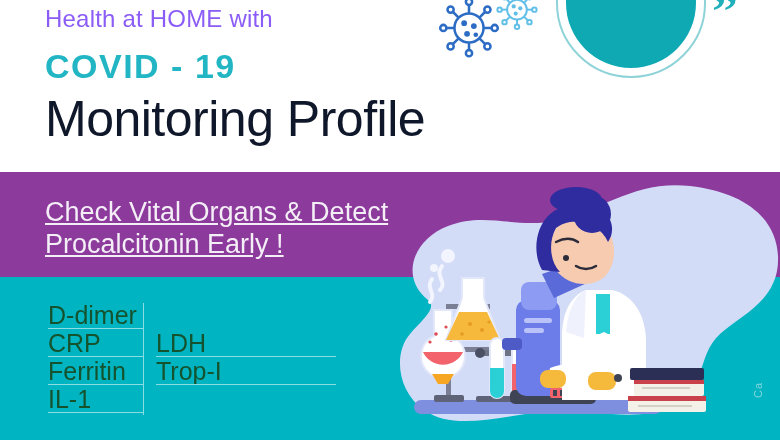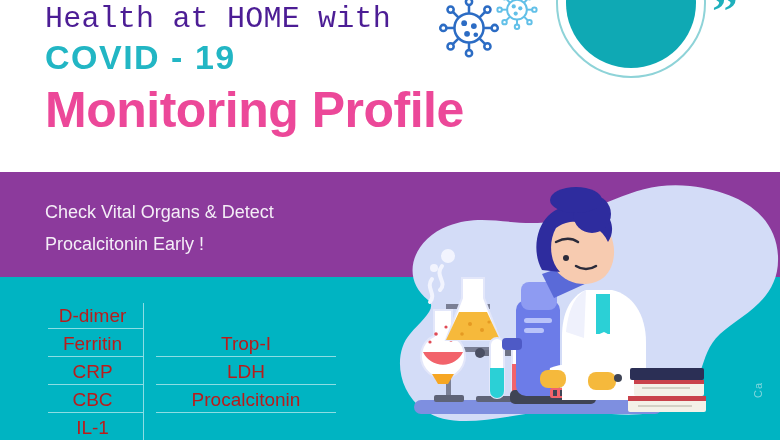--- a/index.html
+++ b/index.html
@@ -11,29 +11,29 @@
   }
   .poster{position:relative;width:780px;height:440px;overflow:hidden;background:#ffffff;}
 
   
   .band-purple{position:absolute;left:0;top:172px;width:780px;height:105px;background:#8C3A9C;}
   .band-teal{position:absolute;left:0;top:277px;width:780px;height:163px;background:#00B4C2;}
 
   
   .hdr{position:absolute;left:45px;top:2px;width:660px;z-index:6;}
   .hdr-line1{
-    font-size:30px;font-weight:400;color:#4c1d95;letter-spacing:.2px;
-    line-height:34px;white-space:nowrap;font-family:Liberation Mono, monospace;
+    font-size:24px;font-weight:400;color:#8b5cf6;letter-spacing:.2px;
+    line-height:34px;white-space:nowrap;
   }
   .hdr-line2{
     font-size:34px;font-weight:700;color:#22B6C4;letter-spacing:1.5px;
-    line-height:42px;margin-top:0;white-space:nowrap;
+    line-height:42px;margin-top:9px;white-space:nowrap;
   }
   .hdr-line3{
-    font-size:50px;font-weight:700;color:#ec4899;letter-spacing:-0.5px;
+    font-size:50px;font-weight:400;color:#0f172a;letter-spacing:-0.5px;
     line-height:60px;margin-top:2px;white-space:nowrap;
   }
 
   
   .decor-circle{
     position:absolute;left:566px;top:-62px;width:130px;height:130px;
     border-radius:50%;background:#0FA9B4;z-index:2;
   }
   .decor-ring{
     position:absolute;left:556px;top:-72px;width:146px;height:146px;
@@ -43,33 +43,33 @@
     position:absolute;left:712px;top:-14px;z-index:4;
     color:#1FB0BC;font-size:52px;font-weight:700;line-height:52px;
     font-family:"Liberation Serif","DejaVu Serif",serif;
   }
   .virus-a{position:absolute;left:438px;top:-4px;z-index:3;}
   .virus-b{position:absolute;left:496px;top:-12px;z-index:3;}
 
   
   .sub{position:absolute;left:45px;top:196px;z-index:7;}
   .sub-line{
-    font-size:18px;color:#f4eef7;font-weight:400;line-height:32px;white-space:nowrap;
+    font-size:27px;color:#f4eef7;font-weight:400;line-height:32px;white-space:nowrap;text-decoration:underline;
   }
 
   
   .art{position:absolute;left:390px;top:182px;width:390px;height:258px;z-index:5;}
 
   
   .tests{position:absolute;left:48px;top:303px;width:300px;z-index:7;}
   .test-row{display:flex;height:28px;align-items:flex-start;}
   .test-cell{
-    font-size:19px;color:#b91c1c;font-weight:400;line-height:25px;
+    font-size:25px;color:#14532d;font-weight:400;line-height:25px;
     border-bottom:1px solid rgba(255,255,255,.55);
-    height:26px;box-sizing:border-box;white-space:nowrap;overflow:hidden;text-align:center;
+    height:26px;box-sizing:border-box;white-space:nowrap;overflow:hidden;
   }
   .test-c1{width:95px;padding-right:6px;}
   .test-sep{width:1px;background:rgba(255,255,255,.55);height:28px;margin-right:12px;}
   .test-c2{width:180px;}
 
   
   .watermark{
     position:absolute;left:752px;top:398px;z-index:9;
     transform:rotate(-90deg);transform-origin:left top;
     font-size:11px;color:#7fd6dd;letter-spacing:1px;white-space:nowrap;
@@ -256,35 +256,30 @@
       </g>
     </svg>
   </div>
 
   <div class="tests">
     <div class="test-row">
       <div class="test-cell test-c1">D-dimer</div>
       <div class="test-sep"></div>
     </div>
     <div class="test-row">
+      <div class="test-cell test-c1">CRP</div>
+      <div class="test-sep"></div>
+      <div class="test-cell test-c2">LDH</div>
+    </div>
+    <div class="test-row">
       <div class="test-cell test-c1">Ferritin</div>
       <div class="test-sep"></div>
       <div class="test-cell test-c2">Trop-I</div>
     </div>
     <div class="test-row">
-      <div class="test-cell test-c1">CRP</div>
-      <div class="test-sep"></div>
-      <div class="test-cell test-c2">LDH</div>
-    </div>
-    <div class="test-row">
-      <div class="test-cell test-c1">CBC</div>
-      <div class="test-sep"></div>
-      <div class="test-cell test-c2">Procalcitonin</div>
-    </div>
-    <div class="test-row">
       <div class="test-cell test-c1">IL-1</div>
       <div class="test-sep"></div>
     </div>
   </div>
 
   <div class="watermark">Ca</div>
 
 </div>
 
 </body></html>

